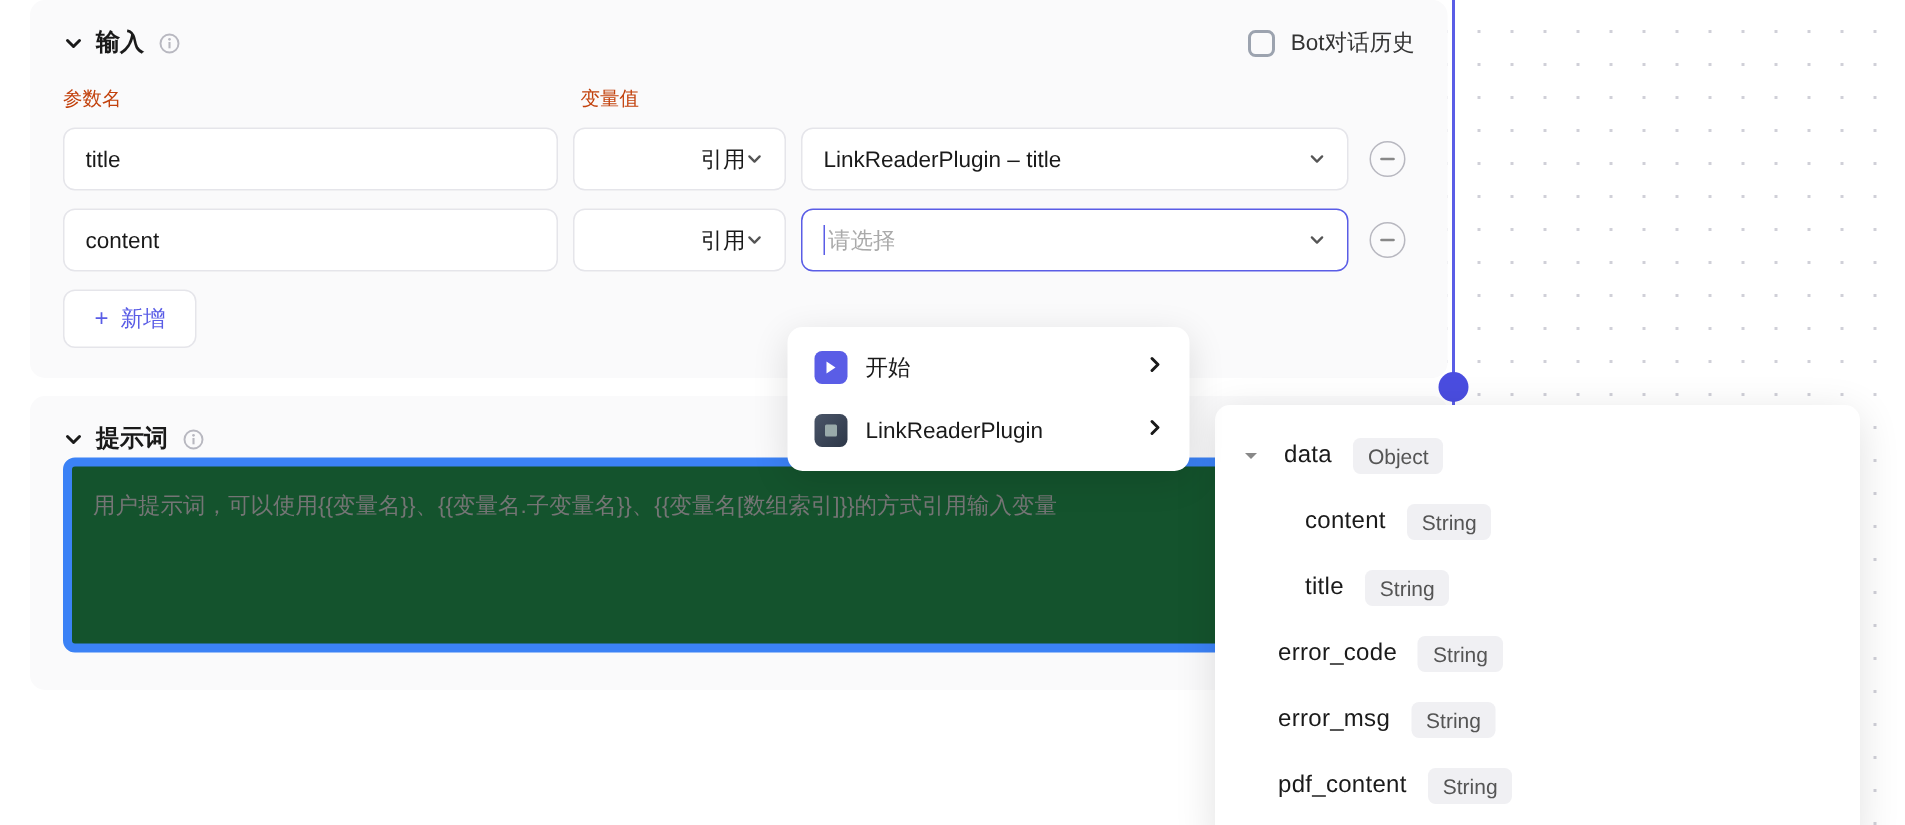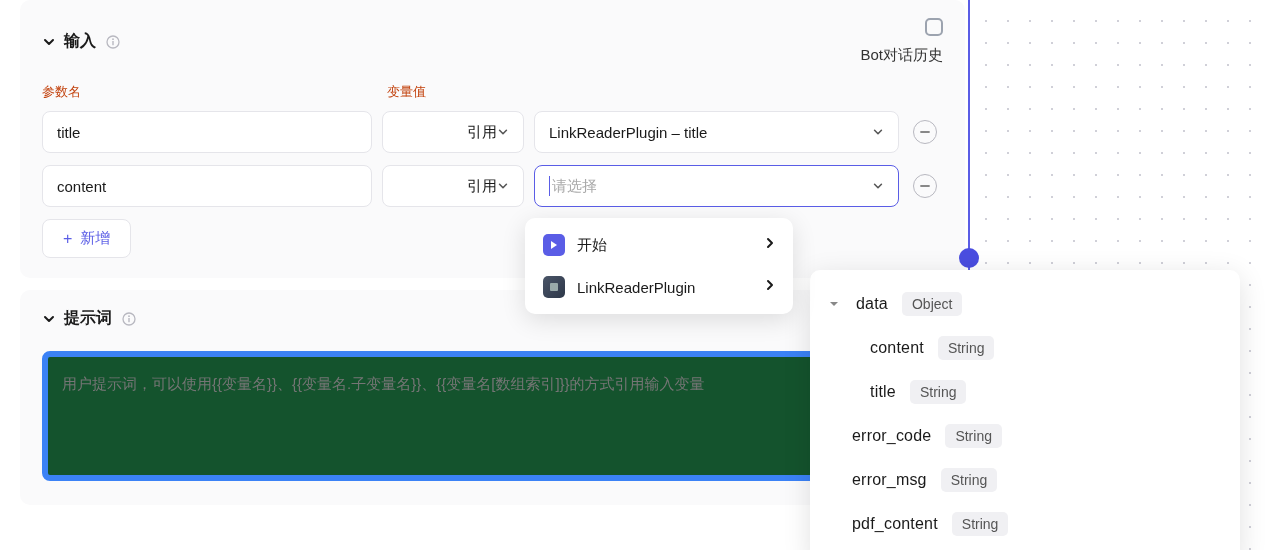--- a/index.html
+++ b/index.html
@@ -53,25 +53,24 @@
     }
     
     .info-icon {
       display: inline-flex;
       color: #b8b8c0;
       margin-left: 2px;
     }
     
     .bot-history {
       display: flex;
-      align-items: flex-end;
+      align-items: center;
       gap: 10px;
       font-size: 15px;
       color: #333;
-      flex-direction: column;
     }
     
     .checkbox {
       width: 18px;
       height: 18px;
       border: 2px solid #9ca3af;
       border-radius: 5px;
       display: inline-block;
     }
     
@@ -414,21 +413,21 @@
       </div>
     </div>
     
     <button class="add-btn">
       <span class="plus-icon">+</span>
       <span>新增</span>
     </button>
   </div>
 
   <div class="section-card">
-    <div class="section-header" style="margin-bottom:22px;">
+    <div class="section-header" style="margin-bottom:2px;">
       <div class="section-title-wrap">
         <span class="collapse-icon">
           <svg width="14" height="14" viewBox="0 0 14 14">
               <path d="M3 5 L7 9 L11 5" stroke="currentColor" stroke-width="2" fill="none" stroke-linecap="round" stroke-linejoin="round"></path>
             </svg>
         </span>
         <span class="section-title">提示词</span>
         <span class="info-icon">
           <svg width="14" height="14" viewBox="0 0 14 14">
               <circle cx="7" cy="7" r="6" stroke="currentColor" stroke-width="1.3" fill="none"></circle>

